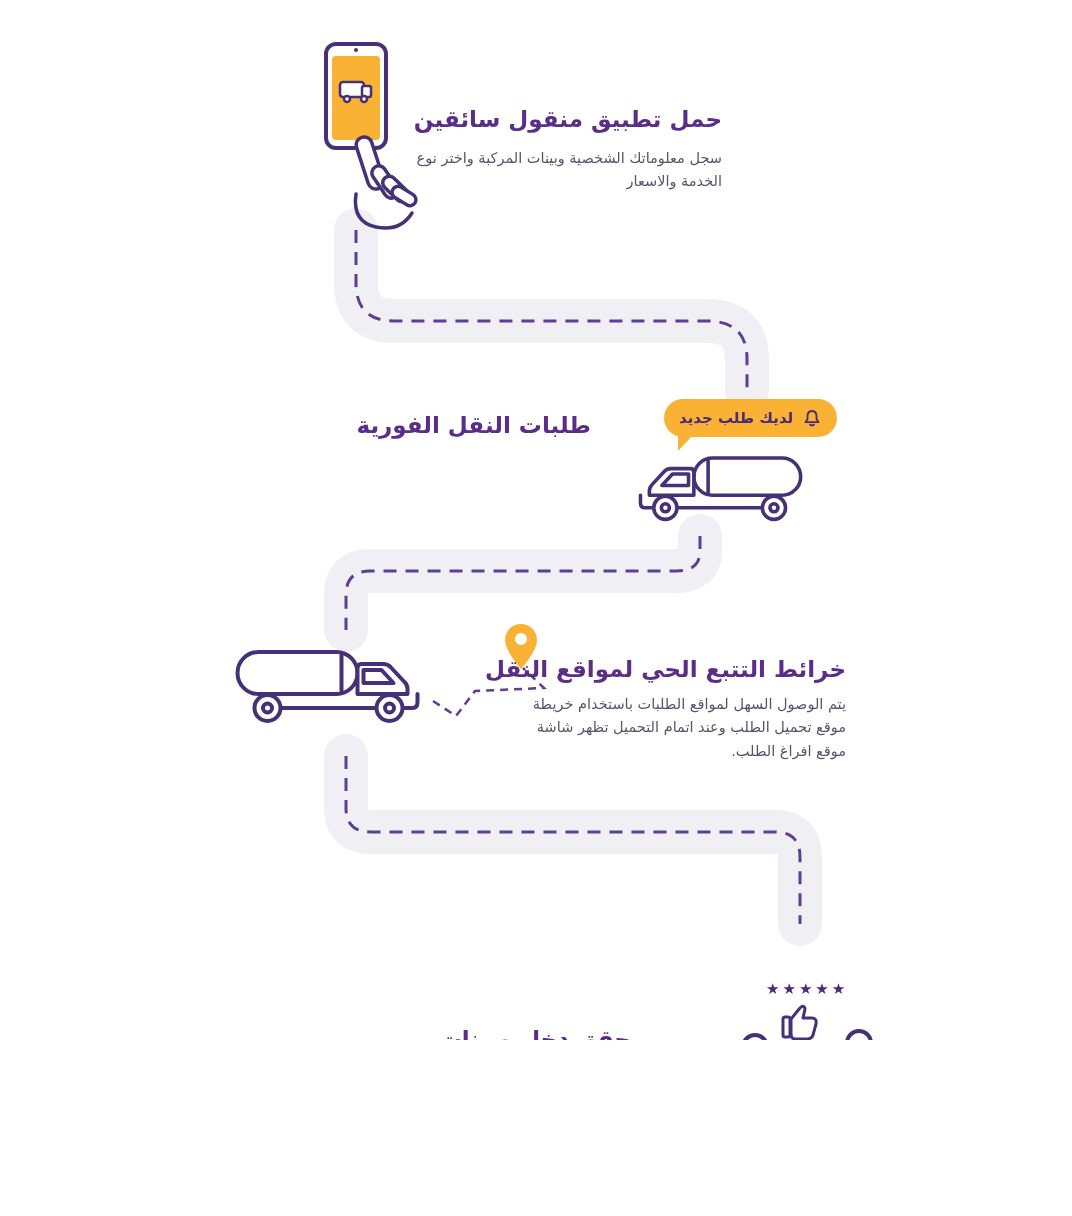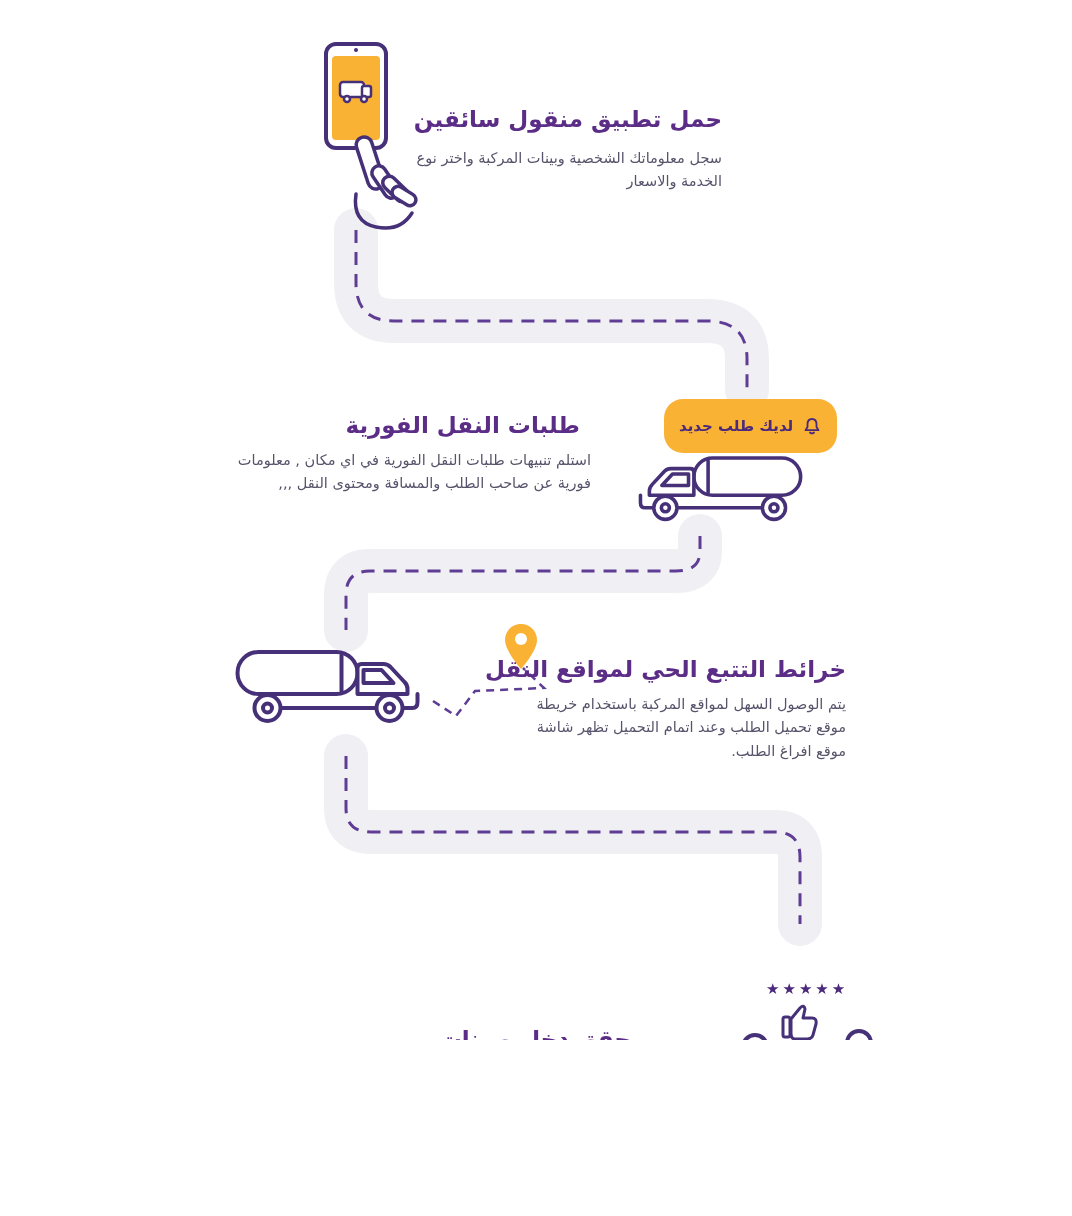--- a/index.html
+++ b/index.html
@@ -5,21 +5,21 @@
   html,body{margin:0;padding:0;background:#ffffff;}
   .page{position:relative;width:1072px;height:1040px;background:#ffffff;overflow:hidden;
         font-family:"DejaVu Sans", sans-serif;}
   .abs{position:absolute;}
   .roads{position:absolute;left:0;top:0;pointer-events:none;}
   .step-title{position:absolute;direction:rtl;text-align:right;color:#5b2d87;
               font-weight:bold;font-size:23px;line-height:1.7;}
   .step-desc{position:absolute;direction:rtl;text-align:right;color:#57536b;
              font-size:14.5px;line-height:1.62;}
   .badge{position:absolute;display:flex;flex-direction:row;align-items:center;gap:9px;
-         background:#f9b233;border-radius:19px;height:38px;padding:8px 15px;direction:rtl;}
+         background:#f9b233;border-radius:19px;height:38px;padding:0 15px;direction:rtl;}
   .badge-label{color:#4b2a7b;font-weight:bold;font-size:15px;white-space:nowrap;}
   .badge-tail{position:absolute;width:0;height:0;border-top:16px solid #f9b233;
               border-right:15px solid transparent;}
   .stars{position:absolute;color:#4b2a7b;font-size:15px;letter-spacing:3px;}
 </style>
 </head>
 <body>
 
 <div class="page">
 
@@ -80,22 +80,21 @@
       <path d="M132 32 h18 l12 13 h-30 z"></path>
       <path d="M49 70 h94" fill="none"></path>
       <path d="M171 70 h10 q5 0 5 -6 v-8" fill="none"></path>
       <circle cx="36" cy="70" r="13"></circle>
         <circle cx="36" cy="70" r="4.5"></circle>
       <circle cx="158" cy="70" r="13"></circle>
         <circle cx="158" cy="70" r="4.5"></circle>
     </g>
   </svg>
 
-  <div class="step-title" style="right:492px;top:406px;margin-left:28px;">طلبات النقل الفورية</div>
-  <div class="step-desc" style="right:481px;top:449px;width:370px;">استلم تنبيهات طلبات النقل الفورية في اي مكان , معلومات فورية عن صاحب الطلب والمسافة ومحتوى النقل ,,,</div>
+  <div class="step-title" style="right:481px;top:406px;margin-left:28px;">طلبات النقل الفورية</div>
 
   <svg class="abs" style="left:228px;top:638px;" width="207" height="100" viewBox="0 0 200 100">
     <g stroke="#463078" stroke-width="4" fill="#ffffff" stroke-linecap="round" stroke-linejoin="round">
       <rect x="6" y="14" width="120" height="42" rx="21"></rect>
       <line x1="110" y1="17" x2="110" y2="53"></line>
       <path d="M126 56 V30 q0 -4 4 -4 h22 q4 0 7 3 l14 15 q3 3 3 7 v5 z"></path>
       <path d="M132 32 h18 l12 13 h-30 z"></path>
       <path d="M49 70 h94" fill="none"></path>
       <path d="M171 70 h10 q5 0 5 -6 v-8" fill="none"></path>
       <circle cx="36" cy="70" r="13"></circle>
@@ -104,21 +103,21 @@
         <circle cx="158" cy="70" r="4.5"></circle>
     </g>
   </svg>
 
   <svg class="abs" style="left:504px;top:623px;" width="34" height="47" viewBox="0 0 34 47">
     <path d="M17 1 C8 1 1 8 1 17 c0 11 16 29 16 29 s16 -18 16 -29 C33 8 26 1 17 1 z" fill="#f9b233"></path>
     <circle cx="17" cy="16" r="6" fill="#ffffff"></circle>
   </svg>
 
   <div class="step-title" style="right:226px;top:650px;">خرائط التتبع الحي لمواقع النقل</div>
-  <div class="step-desc" style="right:226px;top:693px;width:340px;">يتم الوصول السهل لمواقع المركبة باستخدام خريطة موقع تحميل الطلب وعند اتمام التحميل تظهر شاشة موقع افراغ الطلب.</div>
+  <div class="step-desc" style="right:226px;top:693px;width:340px;">يتم الوصول السهل لمواقع الطلبات باستخدام خريطة موقع تحميل الطلب وعند اتمام التحميل تظهر شاشة موقع افراغ الطلب.</div>
 
   <div class="stars" style="left:766px;top:980px;">★★★★★</div>
 
   <svg class="abs" style="left:728px;top:995px;" width="165" height="180" viewBox="0 0 165 180">
     <g stroke="#463078" stroke-width="4" fill="#ffffff" stroke-linecap="round" stroke-linejoin="round">
       <g transform="translate(55,8)" stroke-width="3">
         <path d="M8 30 V16 L17 5 q4 -4 5 1 l-2 9 h9 q5 0 4 6 l-3 11 q-1 4 -6 4 H12 q-4 0 -4 -6 z"></path>
         <rect x="0" y="14" width="7" height="20" rx="2"></rect>
       </g>
 

